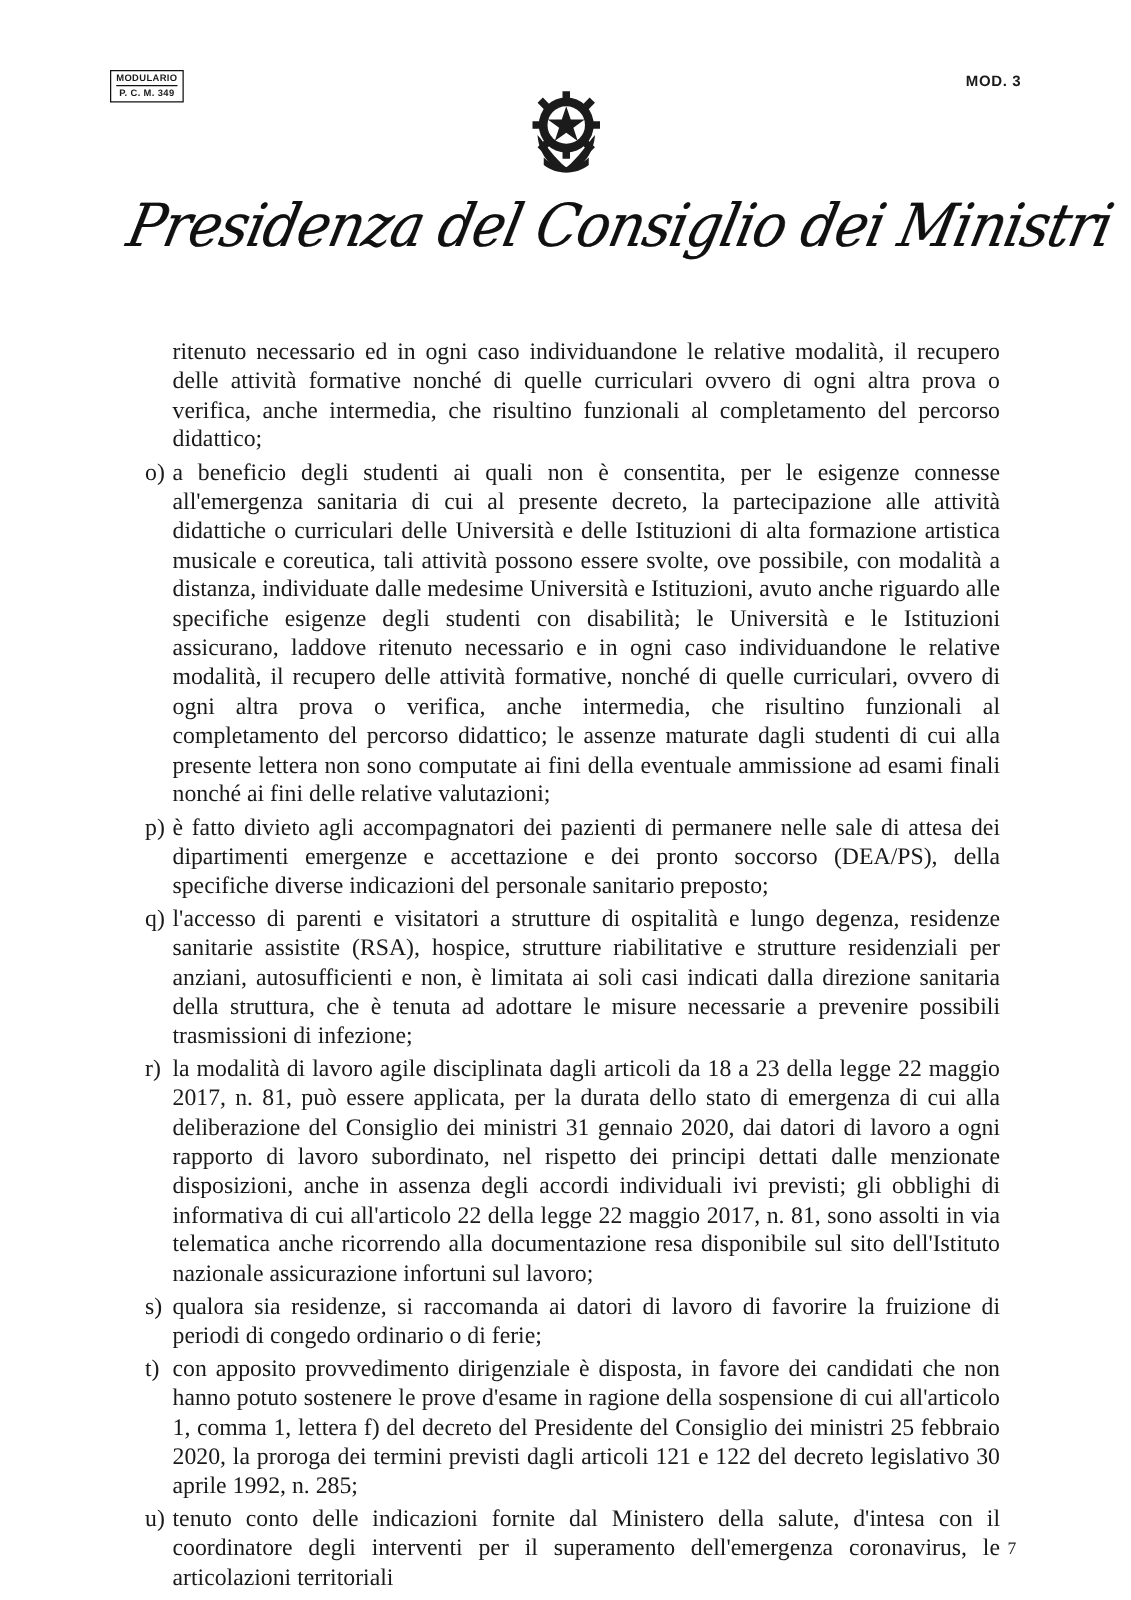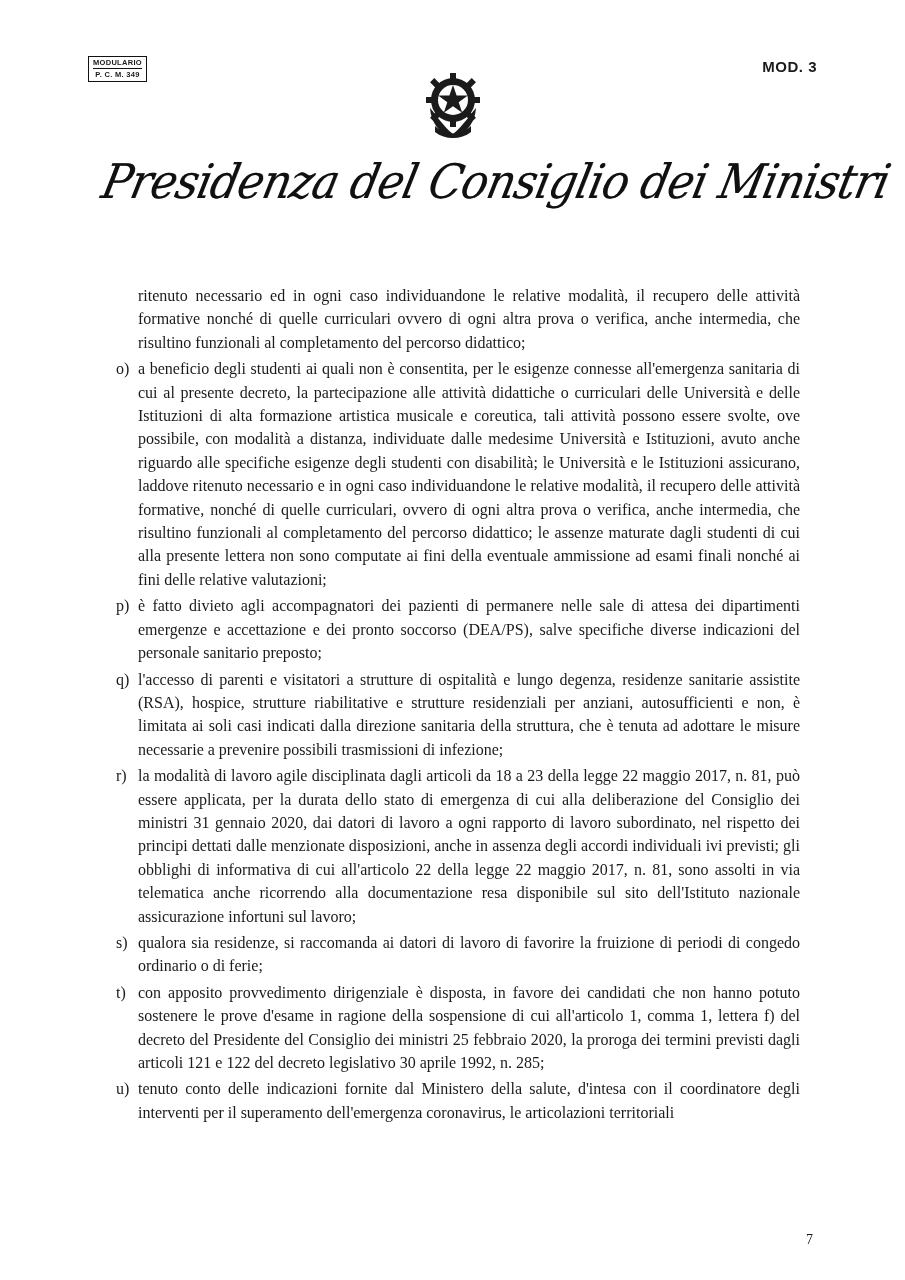--- a/index.html
+++ b/index.html
@@ -41,21 +41,21 @@
     display: block;
     border-bottom: 1px solid #111;
     padding-bottom: 1px;
     margin-bottom: 1px;
   }
   .mod-label {
     position: absolute;
     right: 88px;
     top: 58px;
     font-family: "Liberation Sans", sans-serif;
-    font-size: 15px;
+    font-size: 12px;
     font-weight: 700;
     letter-spacing: 0.5px;
   }
 
   .emblem {
     position: absolute;
     left: 50%;
     top: 64px;
     transform: translateX(-50%);
     width: 72px;
@@ -77,23 +77,23 @@
     white-space: nowrap;
     
     transform: translateX(-50%) skewX(-12deg) scaleY(1.08);
     text-shadow: 0.4px 0 0 rgba(0,0,0,0.55);
   }
 
   
   .content {
     position: absolute;
     left: 110px;
-    top: 284px;
+    top: 270px;
     width: 690px;
-    font-size: 16px;
+    font-size: 19px;
     line-height: 23.4px;
     text-align: justify;
     text-justify: inter-word;
     font-family: Liberation Serif, serif;
   }
   .para-lead {
     margin: 0 0 0 28px;
     text-align: justify;
   }
   .item {
@@ -165,21 +165,21 @@
 
     <p class="para-lead">ritenuto necessario ed in ogni caso individuandone le relative modalità, il recupero delle attività formative nonché di quelle curriculari ovvero di ogni altra prova o verifica, anche intermedia, che risultino funzionali al completamento del percorso didattico;</p>
 
     <div class="item">
       <div class="item-marker">o)</div>
       <div class="item-text">a beneficio degli studenti ai quali non è consentita, per le esigenze connesse all'emergenza sanitaria di cui al presente decreto, la partecipazione alle attività didattiche o curriculari delle Università e delle Istituzioni di alta formazione artistica musicale e coreutica, tali attività possono essere svolte, ove possibile, con modalità a distanza, individuate dalle medesime Università e Istituzioni, avuto anche riguardo alle specifiche esigenze degli studenti con disabilità; le Università e le Istituzioni assicurano, laddove ritenuto necessario e in ogni caso individuandone le relative modalità, il recupero delle attività formative, nonché di quelle curriculari, ovvero di ogni altra prova o verifica, anche intermedia, che risultino funzionali al completamento del percorso didattico; le assenze maturate dagli studenti di cui alla presente lettera non sono computate ai fini della eventuale ammissione ad esami finali nonché ai fini delle relative valutazioni;</div>
     </div>
 
     <div class="item">
       <div class="item-marker">p)</div>
-      <div class="item-text">è fatto divieto agli accompagnatori dei pazienti di permanere nelle sale di attesa dei dipartimenti emergenze e accettazione e dei pronto soccorso (DEA/PS), salve specifiche diverse indicazioni del personale sanitario preposto;</div>
+      <div class="item-text">è fatto divieto agli accompagnatori dei pazienti di permanere nelle sale di attesa dei dipartimenti emergenze e accettazione e dei pronto soccorso (DEA/PS), della specifiche diverse indicazioni del personale sanitario preposto;</div>
     </div>
 
     <div class="item">
       <div class="item-marker">q)</div>
       <div class="item-text">l'accesso di parenti e visitatori a strutture di ospitalità e lungo degenza, residenze sanitarie assistite (RSA), hospice, strutture riabilitative e strutture residenziali per anziani, autosufficienti e non, è limitata ai soli casi indicati dalla direzione sanitaria della struttura, che è tenuta ad adottare le misure necessarie a prevenire possibili trasmissioni di infezione;</div>
     </div>
 
     <div class="item">
       <div class="item-marker">r)</div>
       <div class="item-text">la modalità di lavoro agile disciplinata dagli articoli da 18 a 23 della legge 22 maggio 2017, n. 81, può essere applicata, per la durata dello stato di emergenza di cui alla deliberazione del Consiglio dei ministri 31 gennaio 2020, dai datori di lavoro a ogni rapporto di lavoro subordinato, nel rispetto dei principi dettati dalle menzionate disposizioni, anche in assenza degli accordi individuali ivi previsti; gli obblighi di informativa di cui all'articolo 22 della legge 22 maggio 2017, n. 81, sono assolti in via telematica anche ricorrendo alla documentazione resa disponibile sul sito dell'Istituto nazionale assicurazione infortuni sul lavoro;</div>

